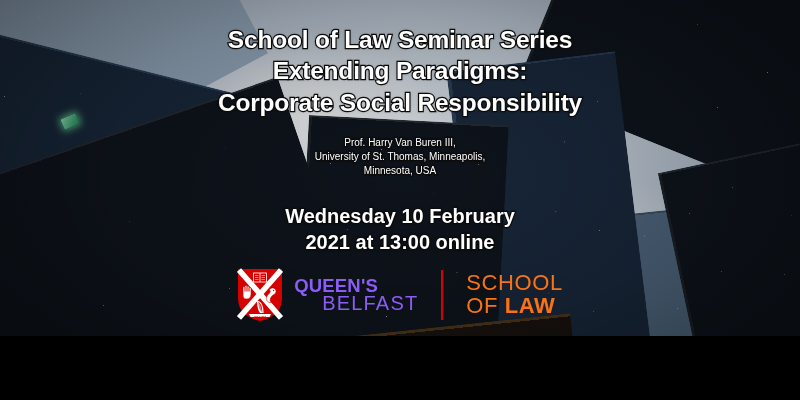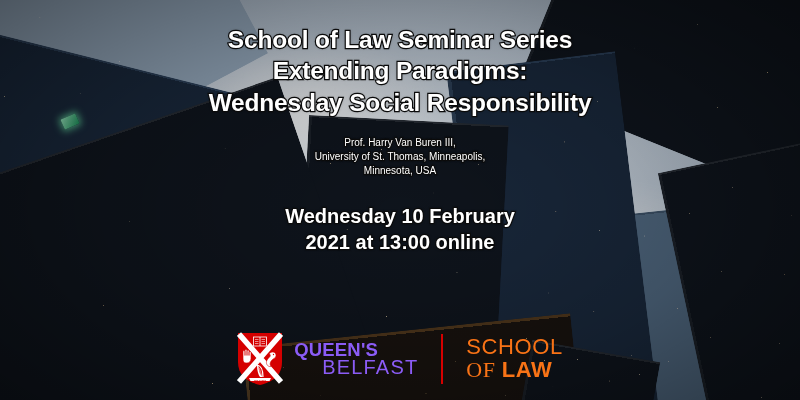--- a/index.html
+++ b/index.html
@@ -1,20 +1,20 @@
 <!DOCTYPE html>
 <html><head>
 <meta charset="utf-8">
 <style>
   html,body{margin:0;padding:0;background:#000;}
   body{font-family:"Liberation Sans",sans-serif;}
 
   .poster{
     position:relative;
-    width:800px;height:400px;
+    width:800px;height:336px;
     overflow:hidden;
     background:#0b1016;
   }
 
   
   .bg{position:absolute;inset:0;overflow:hidden;}
 
   .sky{
     position:absolute;inset:0;
     background:
@@ -197,21 +197,21 @@
   }
 
   .sol-words{
     display:flex;flex-direction:column;justify-content:center;
     line-height:1.04;
     color:#f97316;
     text-align:left;
   }
   .sol-words .s1{font-size:22px;font-weight:normal;letter-spacing:.6px;}
   .sol-words .s2{font-size:22px;letter-spacing:.6px;}
-  .sol-words .s2 .of{font-weight:normal;font-family:Liberation Serif, serif;}
+  .sol-words .s2 .of{font-weight:normal;}
   .sol-words .s2 .law{font-weight:bold;}
 </style>
 </head>
 <body>
 
 <div class="poster">
 
   <div class="bg">
     <div class="sky"></div>
     <div class="cloud c1"></div>
@@ -270,21 +270,21 @@
 
     <div class="green-sign"></div>
     <div class="vignette"></div>
   </div>
 
   <div class="content">
 
     <div class="title outlined">
       <span class="line">School of Law Seminar Series</span>
       <span class="line">Extending Paradigms:</span>
-      <span class="line">Wednesday Social Responsibility</span>
+      <span class="line">Corporate Social Responsibility</span>
     </div>
 
     <div class="speaker outlined">
       <span class="line">Prof. Harry Van Buren III,</span>
       <span class="line">University of St. Thomas, Minneapolis,</span>
       <span class="line">Minnesota, USA</span>
     </div>
 
     <div class="when outlined">
       <span class="line">Wednesday 10 February</span>

